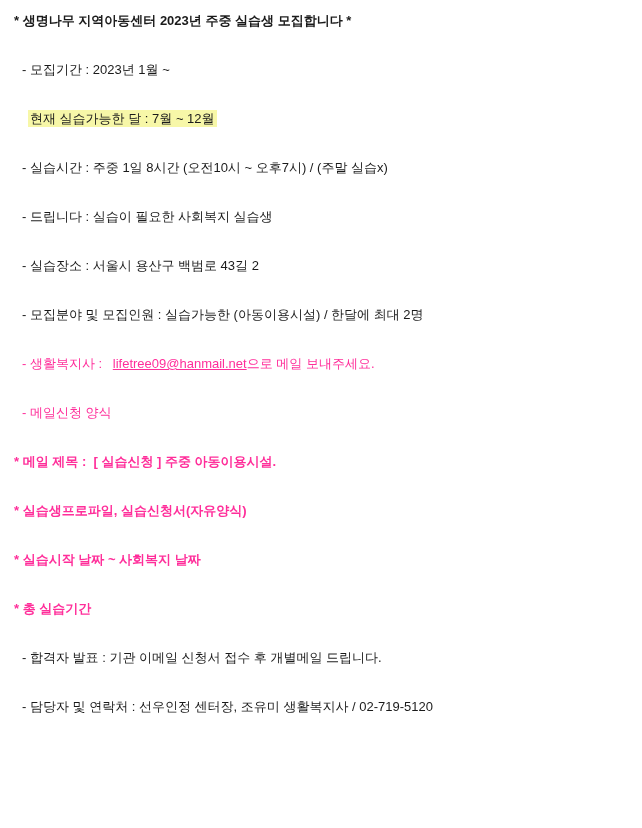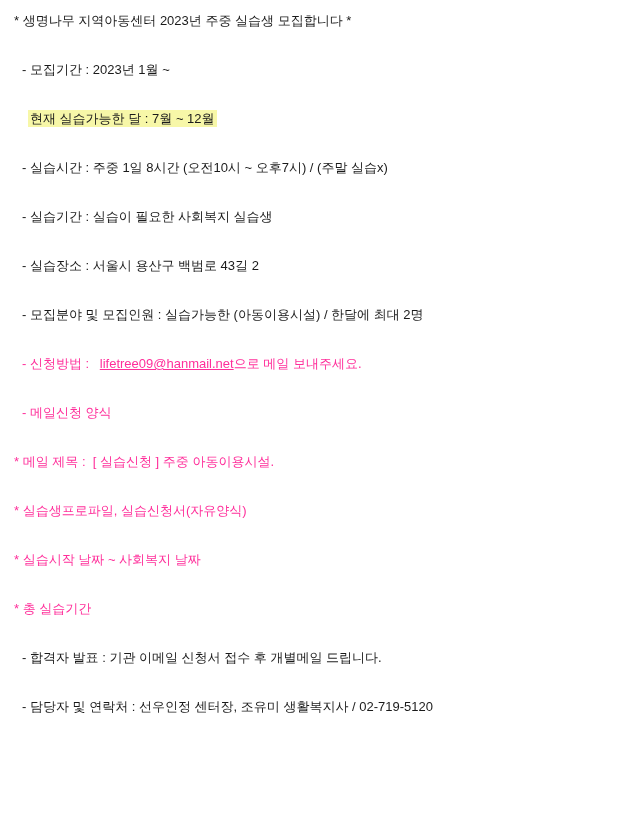--- a/index.html
+++ b/index.html
@@ -34,21 +34,21 @@
   .slot .line {
     display: block;
   }
   .c-black   { color: #1a1a1a; }
   .c-pink    { color: #ff2e9a; }
   .c-hl {
     color: #1a1a1a;
     background: #f7f7a8;
     padding: 1px 2px;
   }
-  .indent-0 { padding-left: 0px; }
+  .indent-0 { padding-left: 0px; font-weight: bold; }
   .indent-1 { padding-left: 8px; }
   .indent-2 { padding-left: 14px; text-align: right; }
   .mail-link {
     color: #ff2e9a;
     text-decoration: underline;
     padding-left: 7px;
   }
 </style>
 </head>
 <body>
@@ -65,33 +65,33 @@
 
   <div class="slot">
     <span class="line indent-2"><span class="c-hl">현재 실습가능한 달 : 7월 ~ 12월</span></span>
   </div>
 
   <div class="slot">
     <span class="line c-black indent-1">- 실습시간 : 주중 1일 8시간 (오전10시 ~ 오후7시) / (주말 실습x)</span>
   </div>
 
   <div class="slot">
-    <span class="line c-black indent-1">- 실습기간 : 실습이 필요한 사회복지 실습생</span>
+    <span class="line c-black indent-1">- 드립니다 : 실습이 필요한 사회복지 실습생</span>
   </div>
 
   <div class="slot">
     <span class="line c-black indent-1">- 실습장소 : 서울시 용산구 백범로 43길 2</span>
   </div>
 
   <div class="slot">
     <span class="line c-black indent-1">- 모집분야 및 모집인원 : 실습가능한 (아동이용시설) / 한달에 최대 2명</span>
   </div>
 
   <div class="slot">
-    <span class="line c-pink indent-1"><span>- 신청방법 : </span><a class="mail-link" href="#">lifetree09@hanmail.net</a><span>으로 메일 보내주세요.</span></span>
+    <span class="line c-pink indent-1"><span>- 생활복지사 : </span><a class="mail-link" href="#">lifetree09@hanmail.net</a><span>으로 메일 보내주세요.</span></span>
   </div>
 
   <div class="slot">
     <span class="line c-pink indent-1">- 메일신청 양식</span>
   </div>
 
   <div class="slot">
     <span class="line c-pink indent-0">* 메일 제목 :  [ 실습신청 ] 주중 아동이용시설.</span>
   </div>
 

